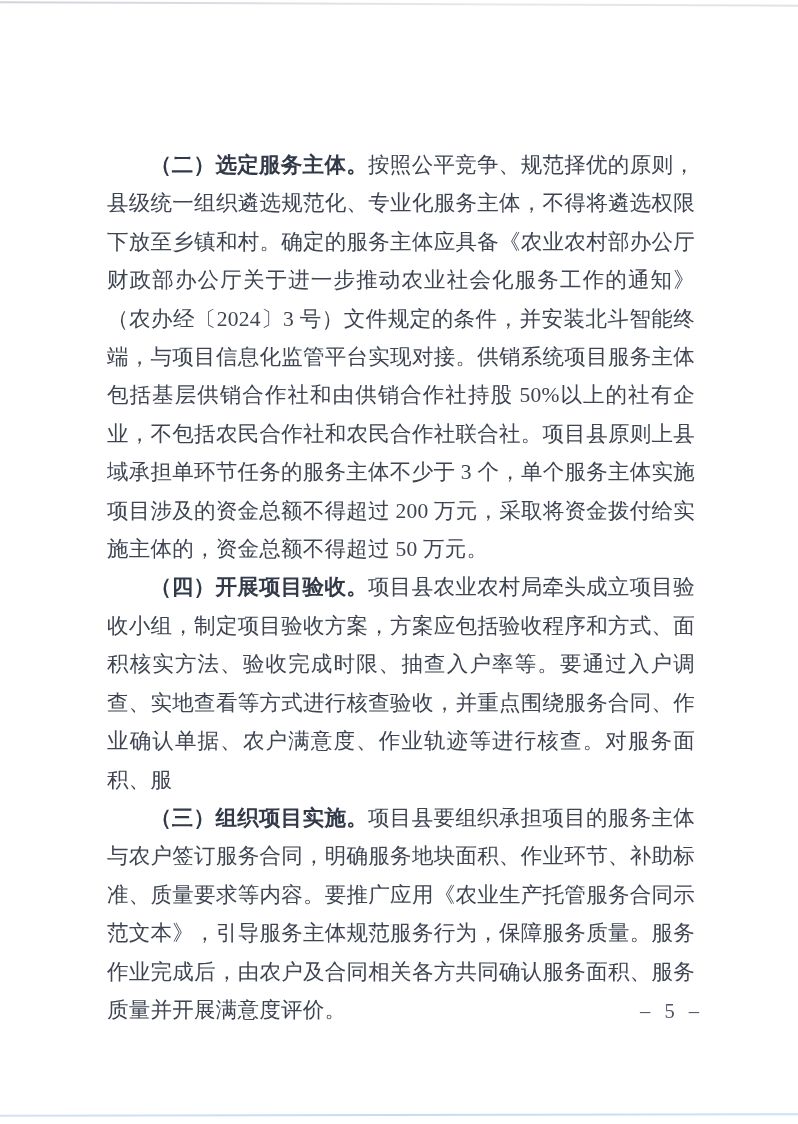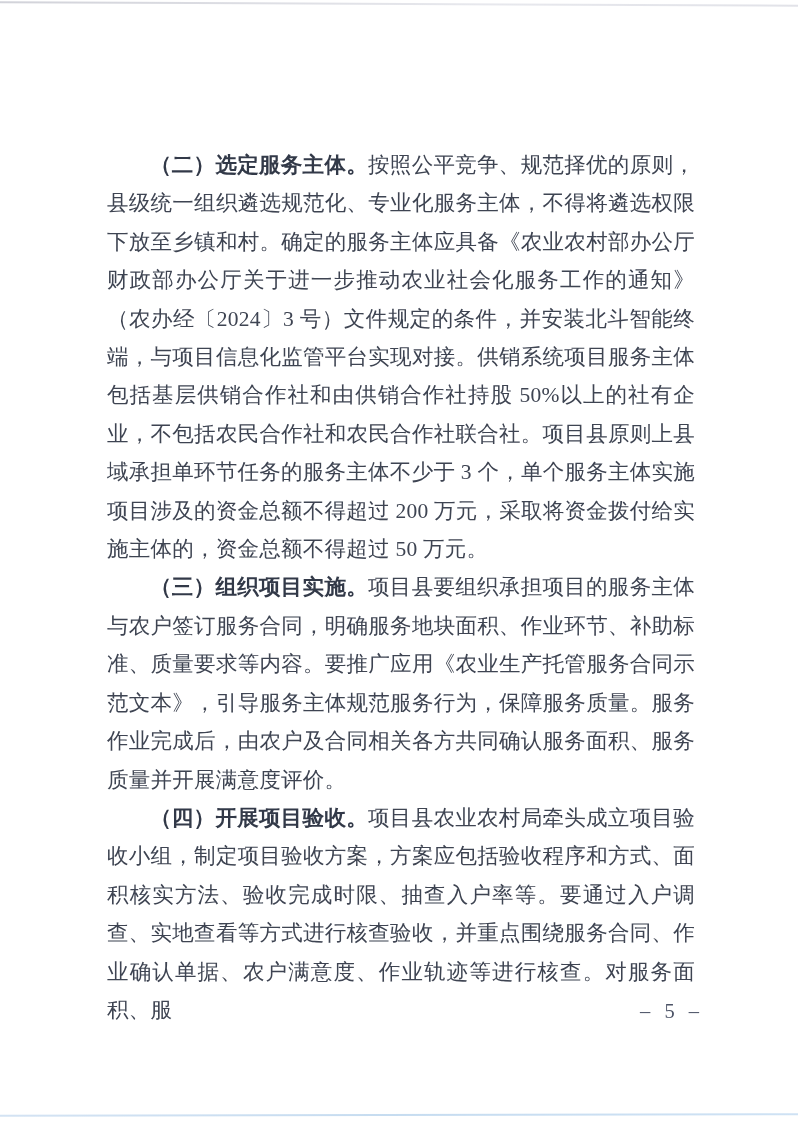--- a/index.html
+++ b/index.html
@@ -73,23 +73,23 @@
 <body>
 
 <div class="page">
 
   <div class="scan-edge-top"></div>
 
   <div class="text-block">
 
     <p class="para"><span class="para-heading">（二）选定服务主体。</span><span>按照公平竞争、规范择优的原则，县级统一组织遴选规范化、专业化服务主体，不得将遴选权限下放至乡镇和村。确定的服务主体应具备《农业农村部办公厅财政部办公厅关于进一步推动农业社会化服务工作的通知》（农办经〔2024〕3 号）文件规定的条件，并安装北斗智能终端，与项目信息化监管平台实现对接。供销系统项目服务主体包括基层供销合作社和由供销合作社持股 50%以上的社有企业，不包括农民合作社和农民合作社联合社。项目县原则上县域承担单环节任务的服务主体不少于 3 个，单个服务主体实施项目涉及的资金总额不得超过 200 万元，采取将资金拨付给实施主体的，资金总额不得超过 50 万元。</span></p>
 
+    <p class="para"><span class="para-heading">（四）开展项目验收。</span><span>项目县农业农村局牵头成立项目验收小组，制定项目验收方案，方案应包括验收程序和方式、面积核实方法、验收完成时限、抽查入户率等。要通过入户调查、实地查看等方式进行核查验收，并重点围绕服务合同、作业确认单据、农户满意度、作业轨迹等进行核查。对服务面积、服</span></p>
+
     <p class="para"><span class="para-heading">（三）组织项目实施。</span><span>项目县要组织承担项目的服务主体与农户签订服务合同，明确服务地块面积、作业环节、补助标准、质量要求等内容。要推广应用《农业生产托管服务合同示范文本》，引导服务主体规范服务行为，保障服务质量。服务作业完成后，由农户及合同相关各方共同确认服务面积、服务质量并开展满意度评价。</span></p>
-
-    <p class="para"><span class="para-heading">（四）开展项目验收。</span><span>项目县农业农村局牵头成立项目验收小组，制定项目验收方案，方案应包括验收程序和方式、面积核实方法、验收完成时限、抽查入户率等。要通过入户调查、实地查看等方式进行核查验收，并重点围绕服务合同、作业确认单据、农户满意度、作业轨迹等进行核查。对服务面积、服</span></p>
 
   </div>
 
   <div class="page-number">– 5 –</div>
 
   <div class="scan-edge-bottom"></div>
 
 </div>
 
 </body></html>

